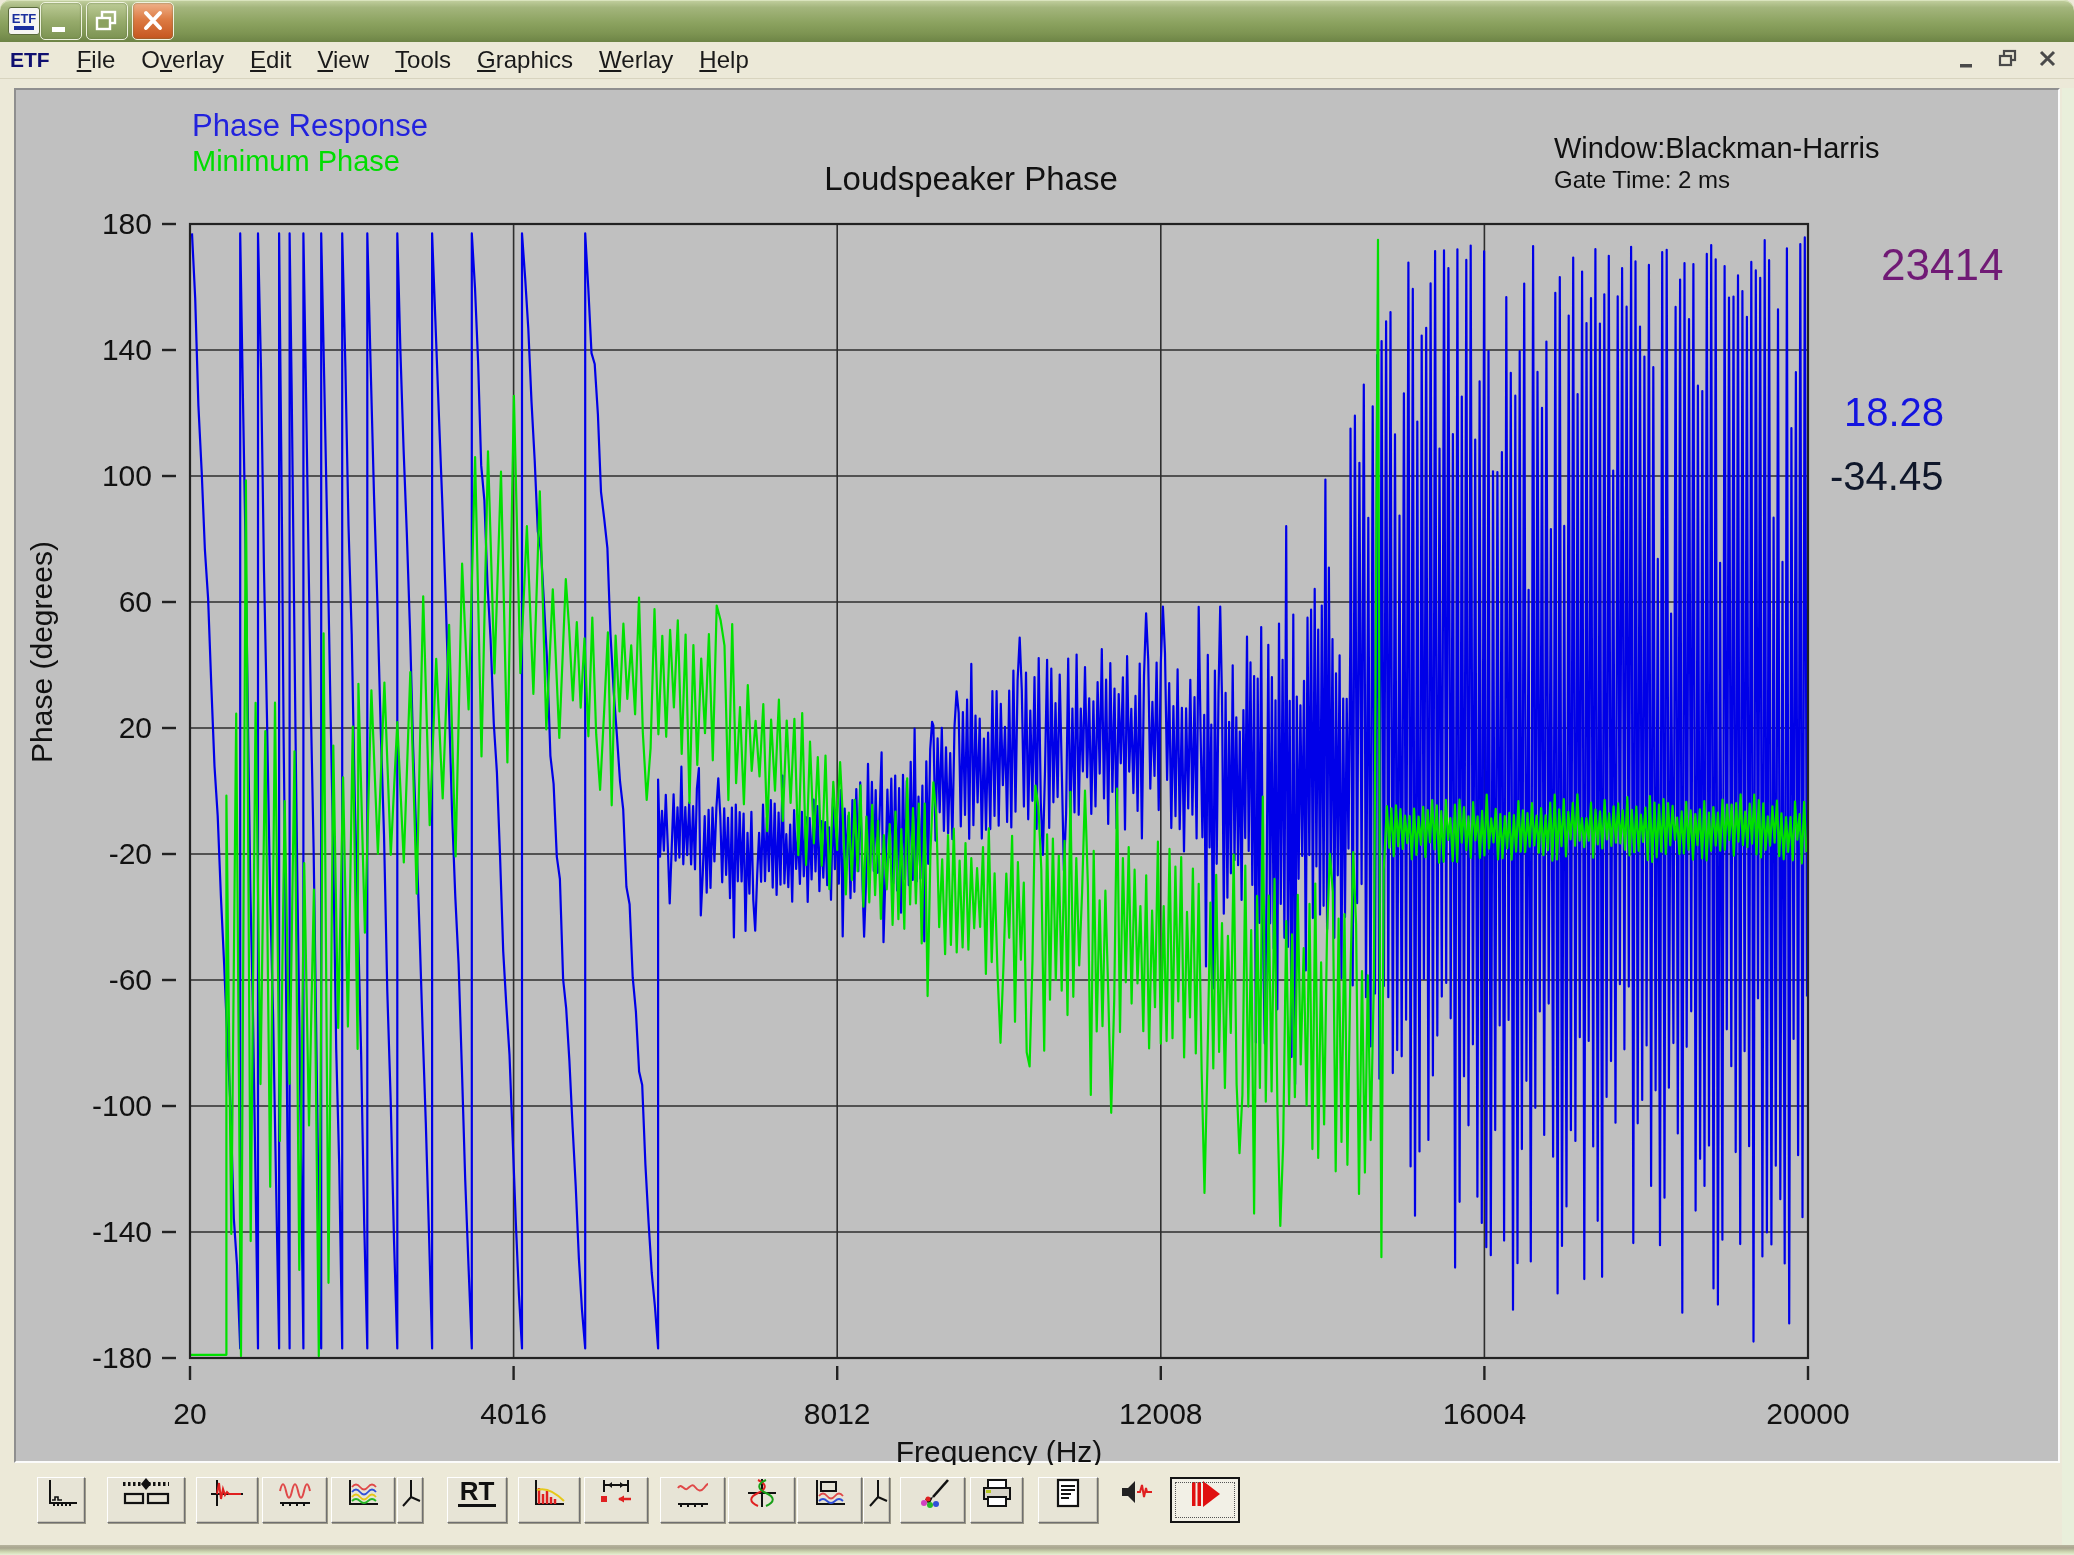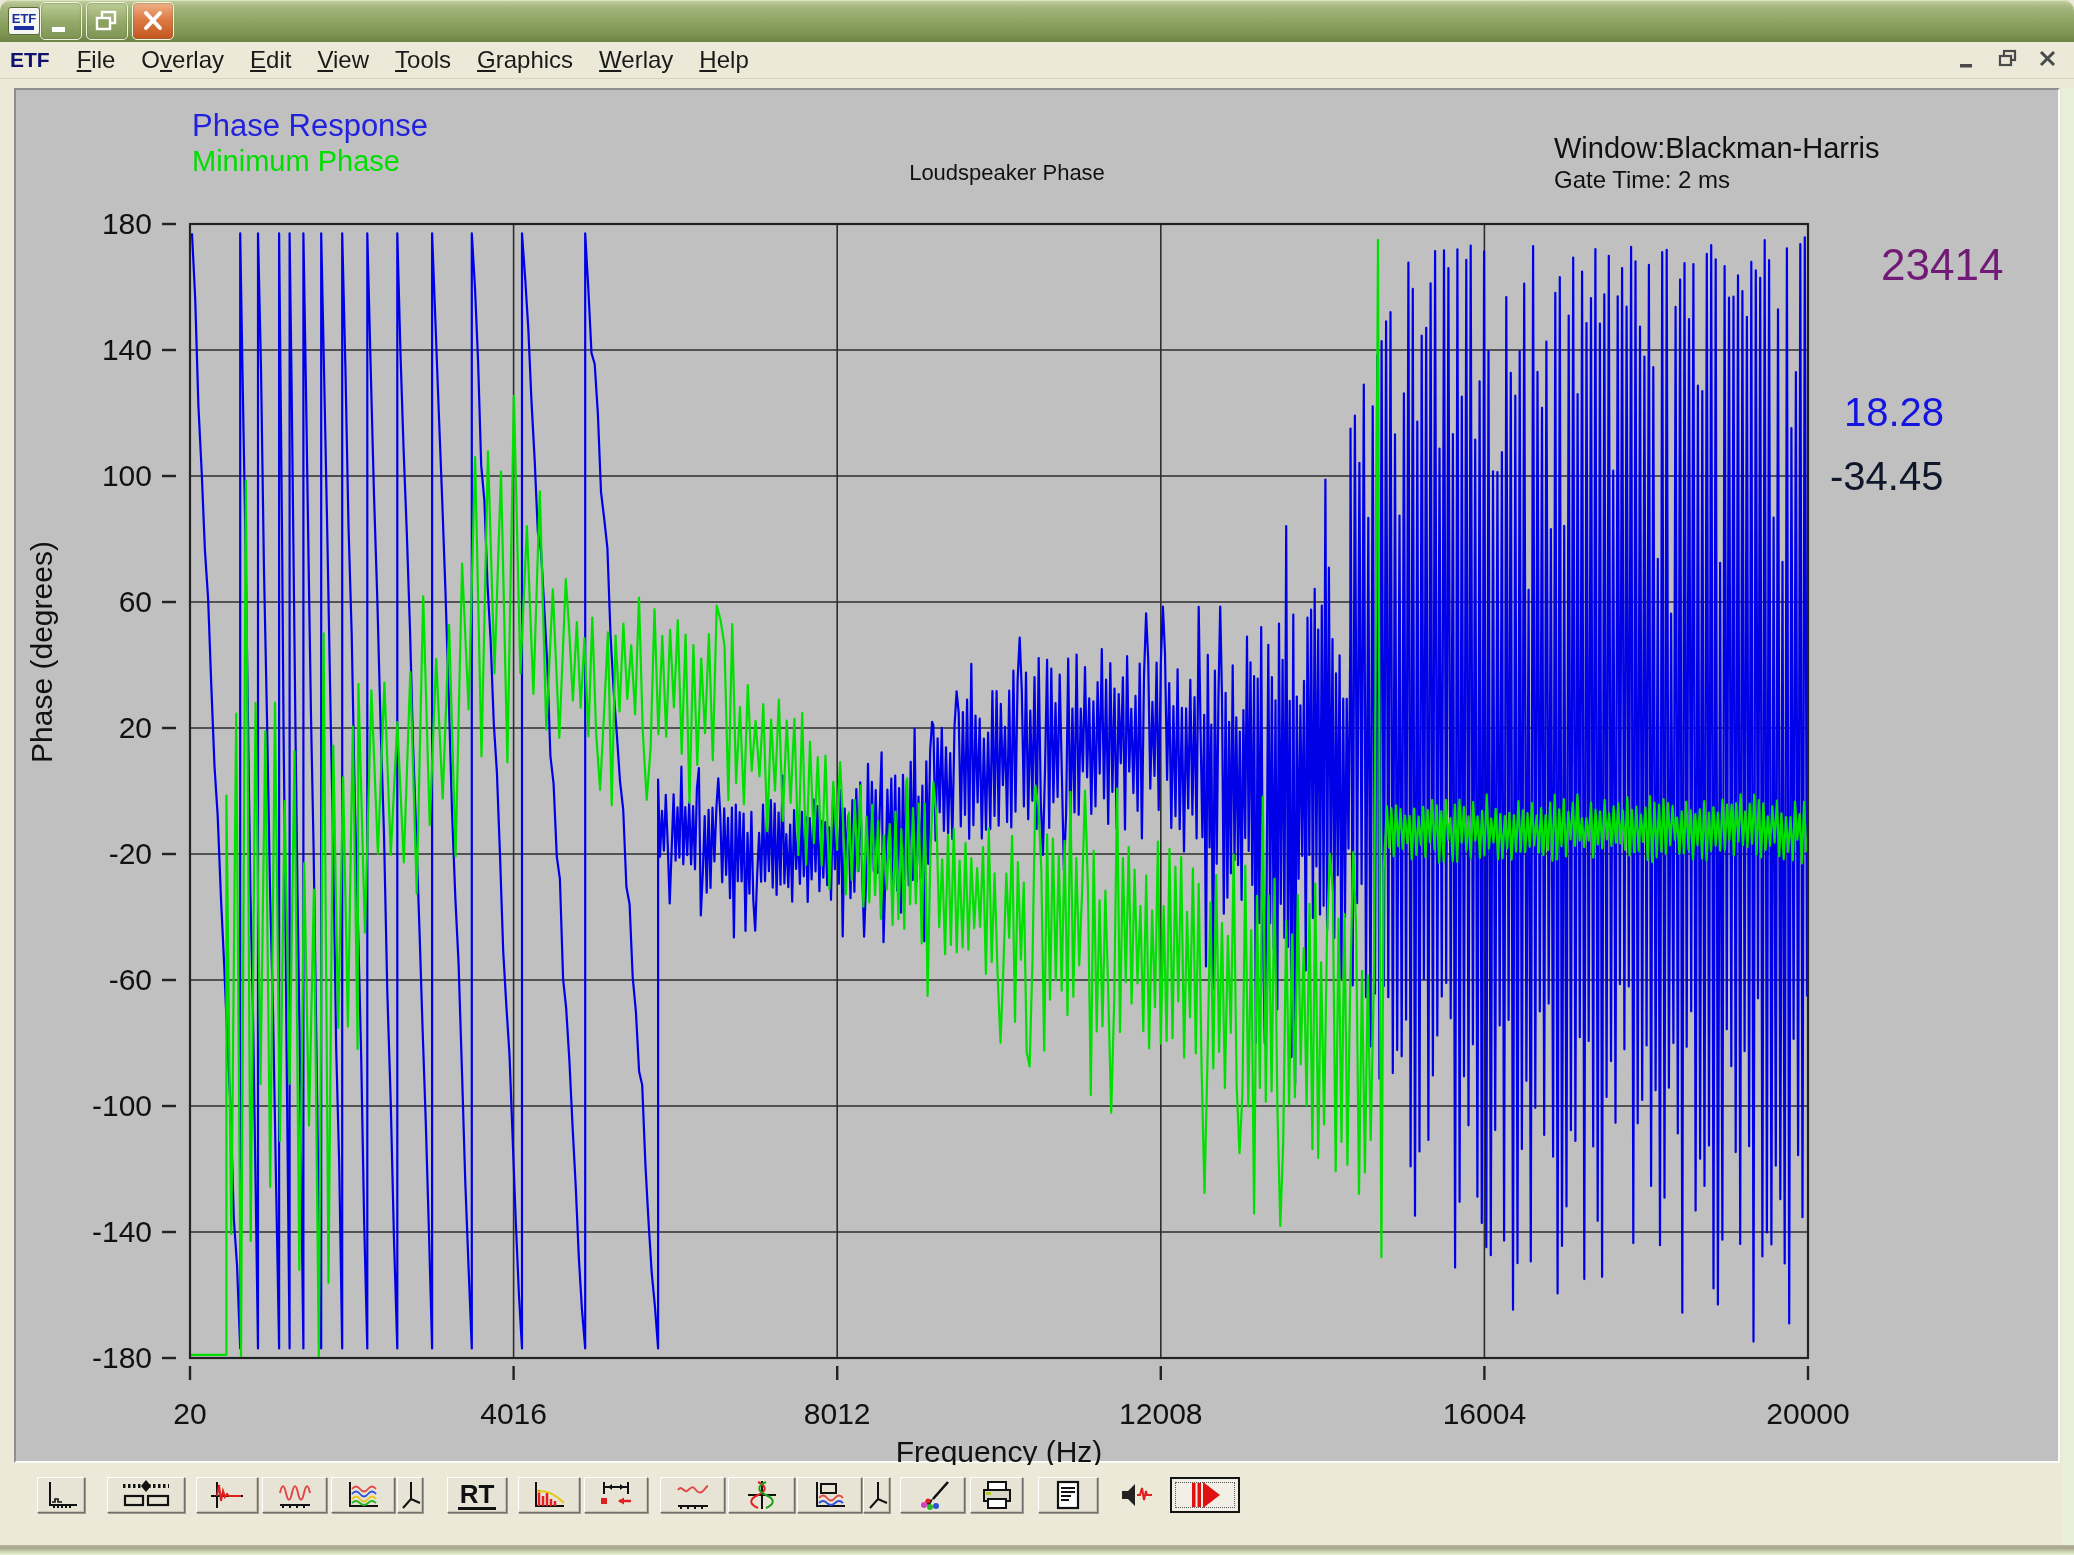--- a/index.html
+++ b/index.html
@@ -50,35 +50,35 @@
   .chart-panel{
     position:absolute;left:14px;top:88px;width:2046px;height:1375px;background:#c0c0c0;
     border-top:2px solid #8f8f8f;border-left:2px solid #8f8f8f;
     border-right:2px solid #fbfbfb;border-bottom:2px solid #fbfbfb;
     box-sizing:border-box;
   }
   .chart-panel svg.plot{position:absolute;left:0;top:0;}
   .ovl{position:absolute;white-space:nowrap;}
   .legend-1{left:176px;top:18px;font-size:31px;}
   .legend-2{left:176px;top:55px;font-size:29px;}
-  .chart-title{left:955px;top:70px;transform:translateX(-50%);font-size:22px;color:#111;margin-left:36px;}
+  .chart-title{left:955px;top:70px;transform:translateX(-50%);font-size:33px;color:#111;}
   .info-1{left:1538px;top:42px;font-size:29px;color:#111;}
   .info-2{left:1538px;top:76px;font-size:24px;color:#111;}
   .readout-1{left:1822px;top:150px;font-size:44px;color:#111;}
   .readout-2{left:1828px;top:300px;font-size:40px;}
   .readout-3{left:1814px;top:364px;font-size:40px;}
   
   .toolbar{
     position:absolute;left:0;top:1467px;width:2074px;height:78px;background:#ece9d8;
   }
   .tbtn{
-    position:absolute;top:10px;height:36px;box-sizing:border-box;background:#e7e4d6;
+    position:absolute;top:10px;height:46px;box-sizing:border-box;background:#e7e4d6;
     border:1px solid;border-color:#ffffff #707070 #707070 #ffffff;
     box-shadow:1px 1px 0 #9b9888, inset -1px -1px 0 #c9c6b8;
-    display:flex;align-items:center;justify-content:center;
+    display:flex;align-items:flex-start;justify-content:center;
   }
   .tbtn.flat{background:transparent;border:none;box-shadow:none;}
   .tbtn.active{
     background:#f2f0e6;border:2px solid #141414;box-shadow:none;
   }
   .tbtn.active .focus-dots{
     position:absolute;inset:3px;border:1px dotted #555;
   }
   .tbtn svg{display:block;}
   .rt-label{font-size:26px;font-weight:bold;color:#111;border-bottom:3px solid #111;line-height:26px;padding:0 2px;}

